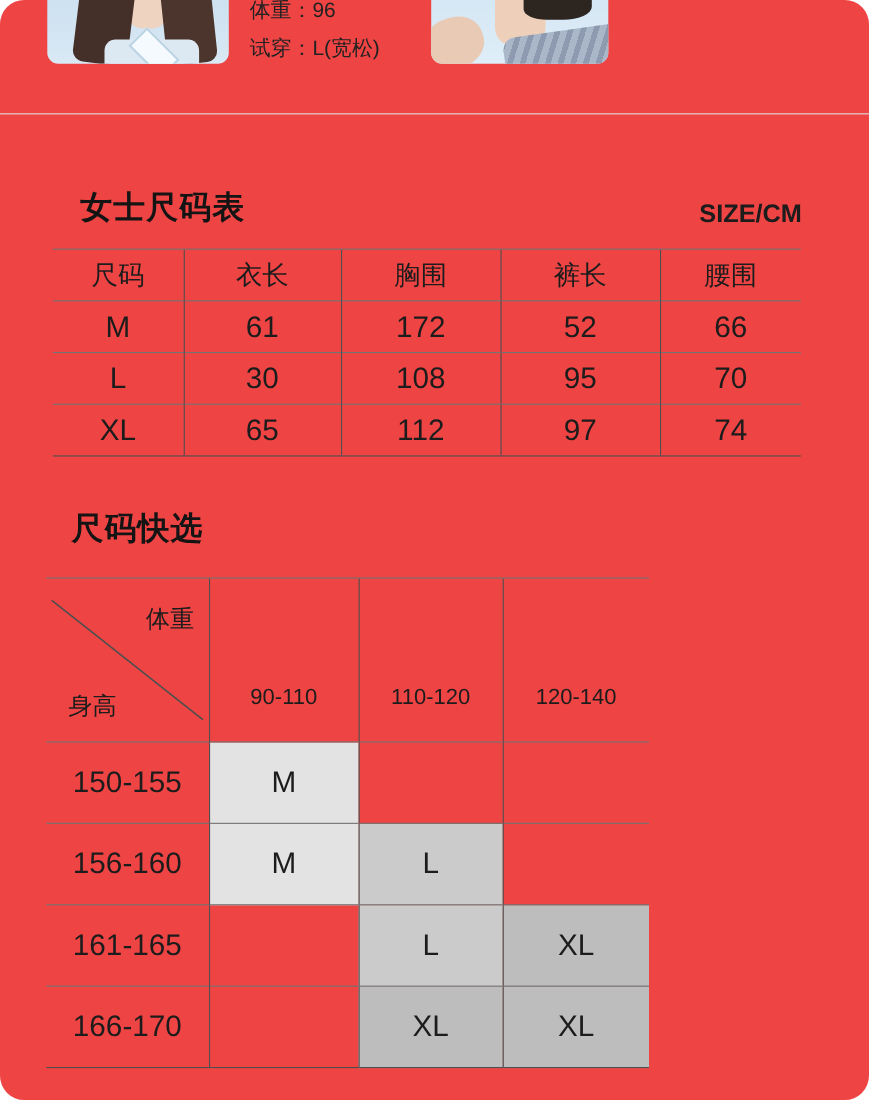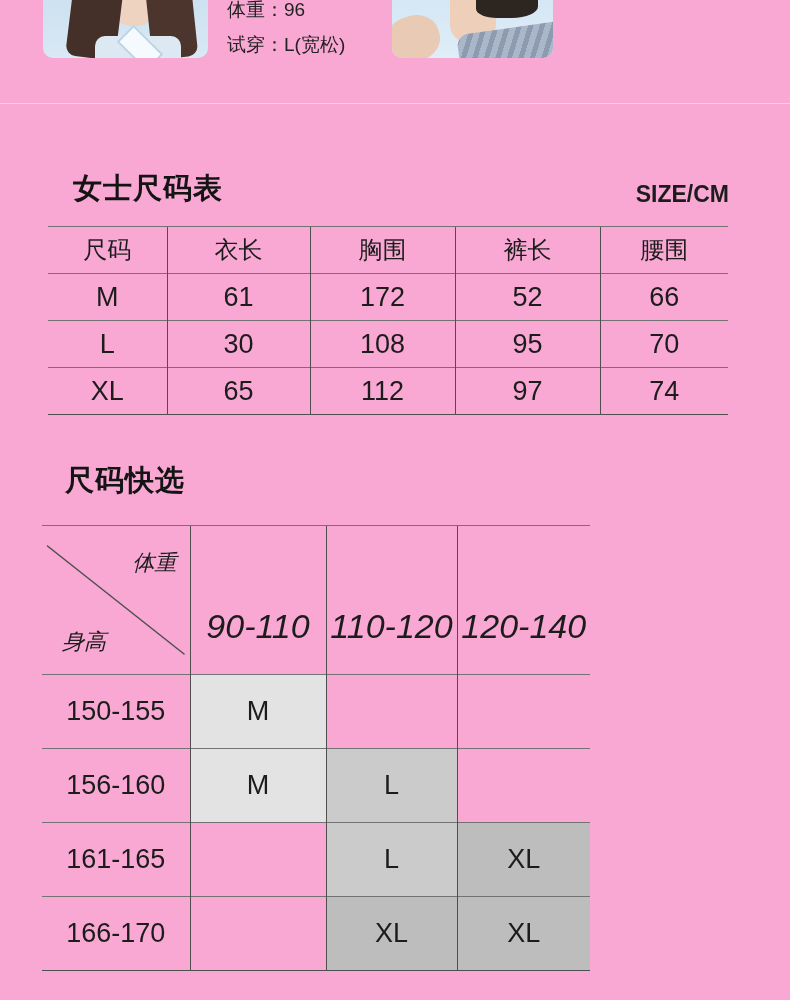--- a/index.html
+++ b/index.html
@@ -1,22 +1,23 @@
 <!DOCTYPE html>
 <html><head>
 <meta charset="utf-8">
 <style>
   html,body{margin:0;padding:0;}
   .page{
     position:relative;
     width:790px;height:1000px;
-    background:#f9a8d4;
+    background:#ef4444;
     font-family:"Liberation Sans","DejaVu Sans",sans-serif;
     color:#1c1c1c;
     overflow:hidden;
+    border-radius:22px;
   }
   
   .models{position:absolute;top:0;left:0;width:790px;height:103px;}
   .photo{position:absolute;top:0;overflow:hidden;border-radius:0 0 10px 10px;}
   .photo-woman{left:43px;width:165px;height:58px;background:linear-gradient(180deg,#cde1f0,#d9e9f5);}
   .photo-man{left:392px;width:161px;height:58px;background:linear-gradient(180deg,#d5e7f4,#dfeef8);}
   .photo div{position:absolute;}
   .w-hair-l{left:26px;top:-8px;width:50px;height:66px;background:#453029;border-radius:0 0 24px 10px;transform:rotate(7deg);}
   .w-hair-r{left:106px;top:-8px;width:46px;height:66px;background:#4c352c;border-radius:0 0 10px 22px;transform:rotate(-6deg);}
   .w-face{left:72px;top:-10px;width:38px;height:36px;background:#eed3c1;border-radius:0 0 15px 15px;}
@@ -46,27 +47,27 @@
   .size-table tr:last-child td,.quick-table tr:last-child td{border-bottom:1px solid #4f4f4f;}
   .size-table th + th,.size-table td + td,.quick-table td + td{border-left:1px solid #4f4f4f;}
 
   
   .size-table{left:48px;top:226px;width:680px;}
   .size-table th{height:46px;font-size:24px;font-weight:500;}
   .size-table td{height:46px;font-size:27px;}
 
   
   .quick-table{left:42px;top:525px;width:548px;}
-  .quick-table .q-header td{height:120px;font-style:italic;}
+  .quick-table .q-header td{height:120px;}
   .quick-table .q-row td{height:73px;font-size:27px;}
   .corner{position:relative;}
   .corner svg{position:absolute;left:0;top:0;width:100%;height:100%;}
   .corner-top{position:absolute;top:22px;right:13px;font-size:22px;}
   .corner-bottom{position:absolute;bottom:17px;left:20px;font-size:22px;}
-  .wcol{vertical-align:bottom;padding-bottom:28px !important;font-size:34px;}
+  .wcol{vertical-align:bottom;padding-bottom:28px !important;font-size:20px;}
   .shade-m{background:#e3e3e3;}
   .shade-l{background:#cbcbcb;}
   .shade-xl{background:#bdbdbd;}
 </style>
 </head>
 <body>
 
 <div class="page">
 
   <div class="models">

